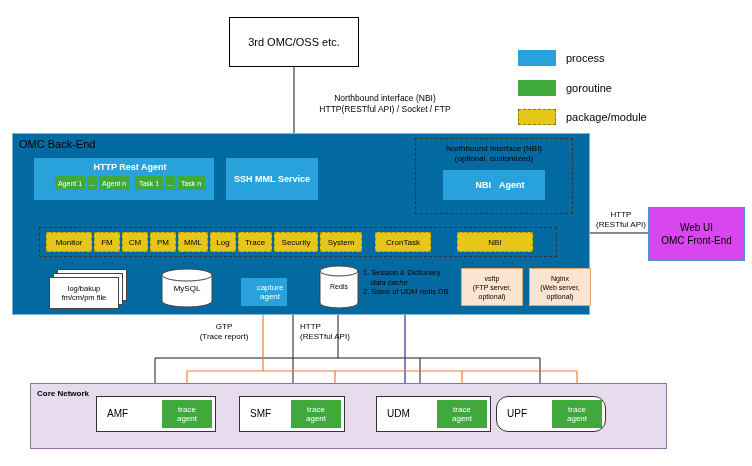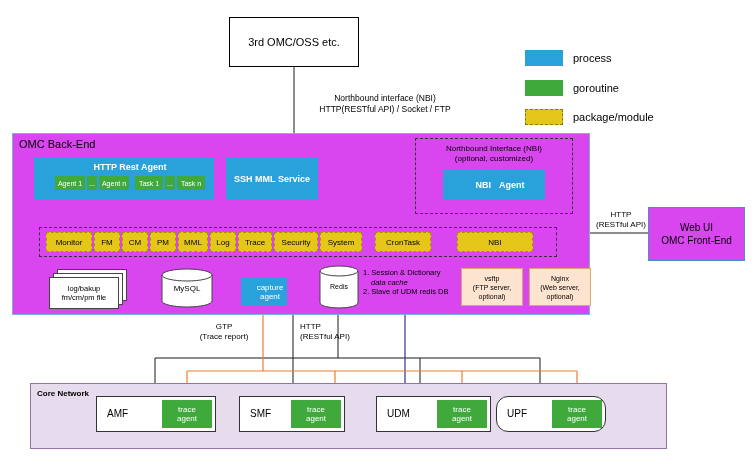--- a/index.html
+++ b/index.html
@@ -10,30 +10,30 @@
 
   
   .box-external { left:229px; top:17px; width:130px; height:50px; border:1px solid #000; background:#fff;
     display:flex; align-items:center; justify-content:center; font-size:11px; }
 
   
   .nbi-note { left:300px; top:93px; width:170px; text-align:center; font-size:8.5px; line-height:11px; }
 
   
   .legend { left:518px; top:50px; width:170px; height:80px; }
-  .legend-row { position:absolute; left:0; display:flex; align-items:center;margin-left:7px; }
+  .legend-row { position:absolute; left:0; display:flex; align-items:center; }
   .lr0 { top:0; } .lr1 { top:30px; } .lr2 { top:59px; }
   .swatch { width:38px; height:16px; margin-right:10px; }
   .sw-process { background:#29a2dc; }
   .sw-goroutine { background:#3fa93c; }
   .sw-package { background:#e6c619; border:1px dashed #8a7a00; }
   .legend-label { font-size:11px; }
 
   
-  .backend { left:12px; top:133px; width:578px; height:182px; background:#d946ef; border:1px solid #7fb2d9; }
+  .backend { left:12px; top:133px; width:578px; height:182px; background:#0369a1; border:1px solid #7fb2d9; }
   .backend-title { position:absolute; left:6px; top:4px; font-size:11px; }
 
   .bluebox { background:#29a2dc; color:#fff; font-weight:bold;padding-left:12px; }
   .hra { position:absolute; left:21px; top:24px; width:180px; height:42px; }
   .hra-title { text-align:center; font-size:9px; padding-top:4px; }
   .hra-row { display:flex; justify-content:center; gap:2px; margin-top:4px; }
   .chip { background:#3fa93c; color:#fff; font-size:7px; font-weight:normal; height:14px;
     display:flex; align-items:center; justify-content:center; overflow:hidden; }
   .chip-w30 { width:30px; } .chip-w10 { width:10px; } .chip-w28 { width:28px; }
   .chip-gap { margin-left:4px; }

